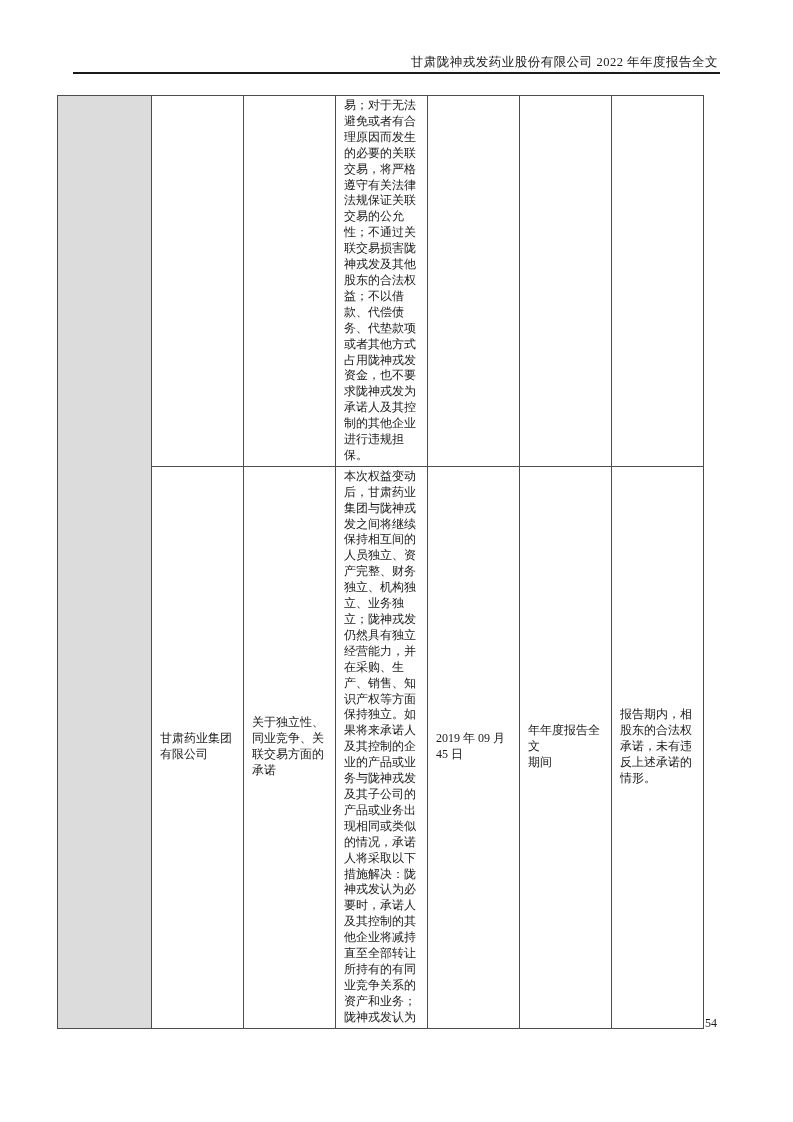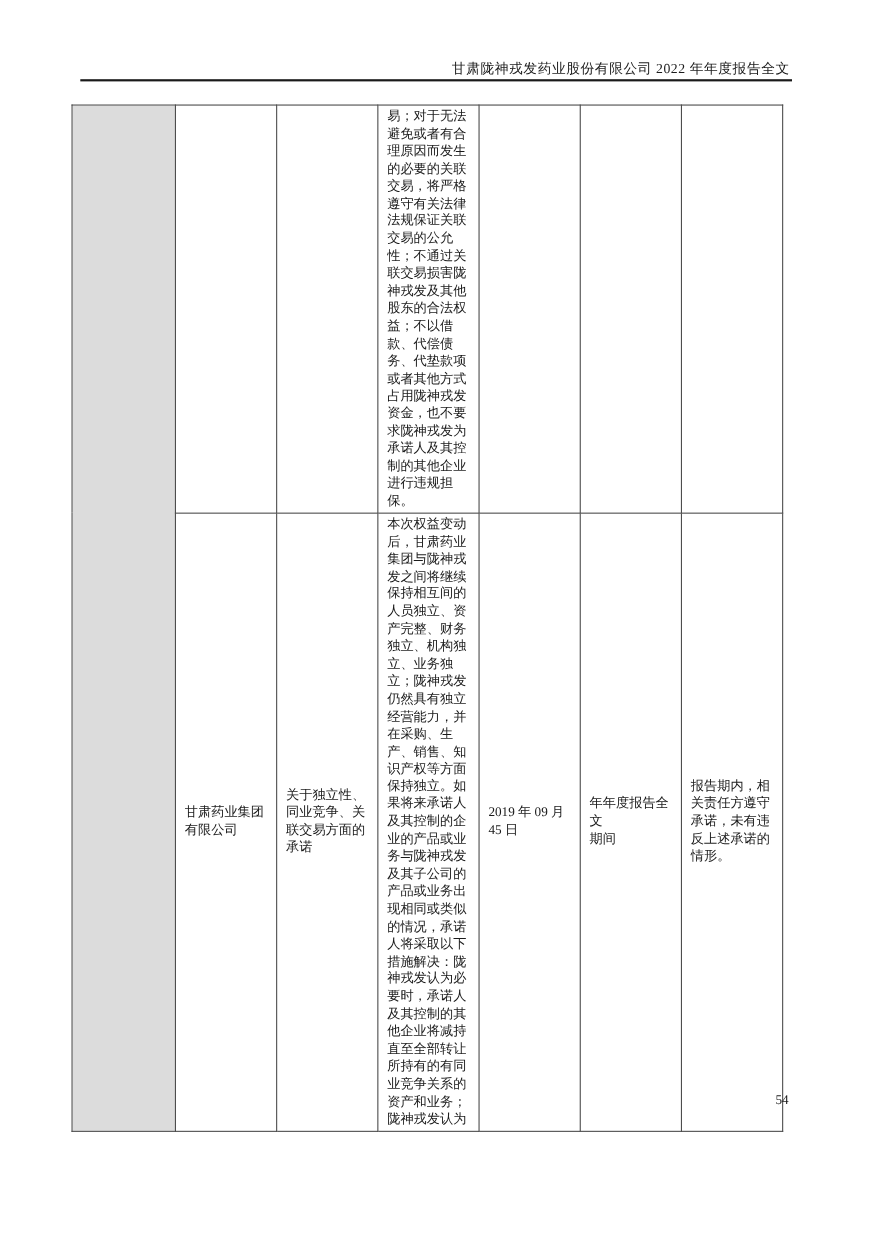--- a/index.html
+++ b/index.html
@@ -27,21 +27,21 @@
   }
   .header-rule {
     position: absolute;
     top: 72px; left: 73px;
     width: 647px; height: 2px;
     background: #1a1a1a;
   }
 
   table.commitments {
     position: absolute;
-    top: 95px; left: 65px;
+    top: 95px; left: 57px;
     width: 646px;
     border-collapse: collapse;
     table-layout: fixed;
   }
   table.commitments td {
     border: 1px solid var(--table_border);
     font-size: 12px;
     line-height: 15.9px;
     white-space: pre-line;
     vertical-align: middle;
@@ -50,21 +50,21 @@
   }
   tr.row-continued { height: 369px; }
   tr.row-main { height: 559px; }
   td.shaded {
     background: var(--cell_shading);
   }
   td.content-cell { vertical-align: top; padding-top: 3px; }
 
   .page-number {
     position: absolute;
-    top: 993px; right: 76px;
+    top: 1016px; right: 76px;
     font-size: 12px;
   }
 </style>
 </head>
 <body>
 
 <div class="page">
 
   <div class="header-title">甘肃陇神戎发药业股份有限公司 2022 年年度报告全文</div>
   <div class="header-rule"></div>
@@ -151,21 +151,21 @@
 直至全部转让
 所持有的有同
 业竞争关系的
 资产和业务；
 陇神戎发认为</td>
         <td>2019 年 09 月
 45 日</td>
         <td>年年度报告全文
 期间</td>
         <td>报告期内，相
-关责任方遵守
+股东的合法权
 承诺，未有违
 反上述承诺的
 情形。</td>
       </tr>
     </tbody>
   </table>
 
   <div class="page-number">54</div>
 
 </div>

